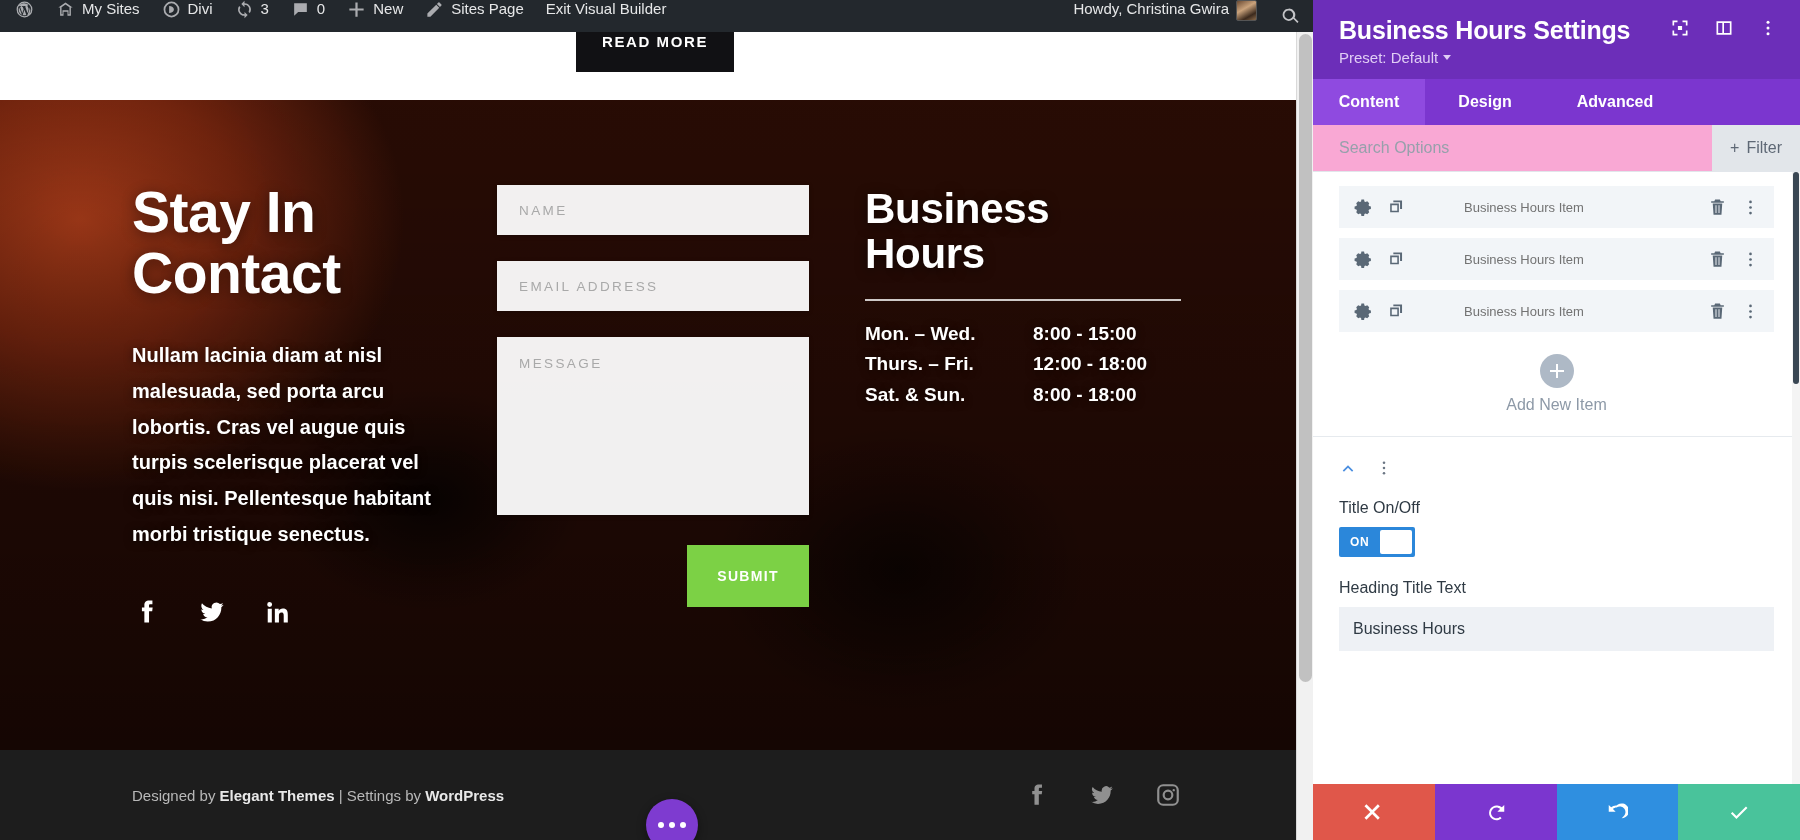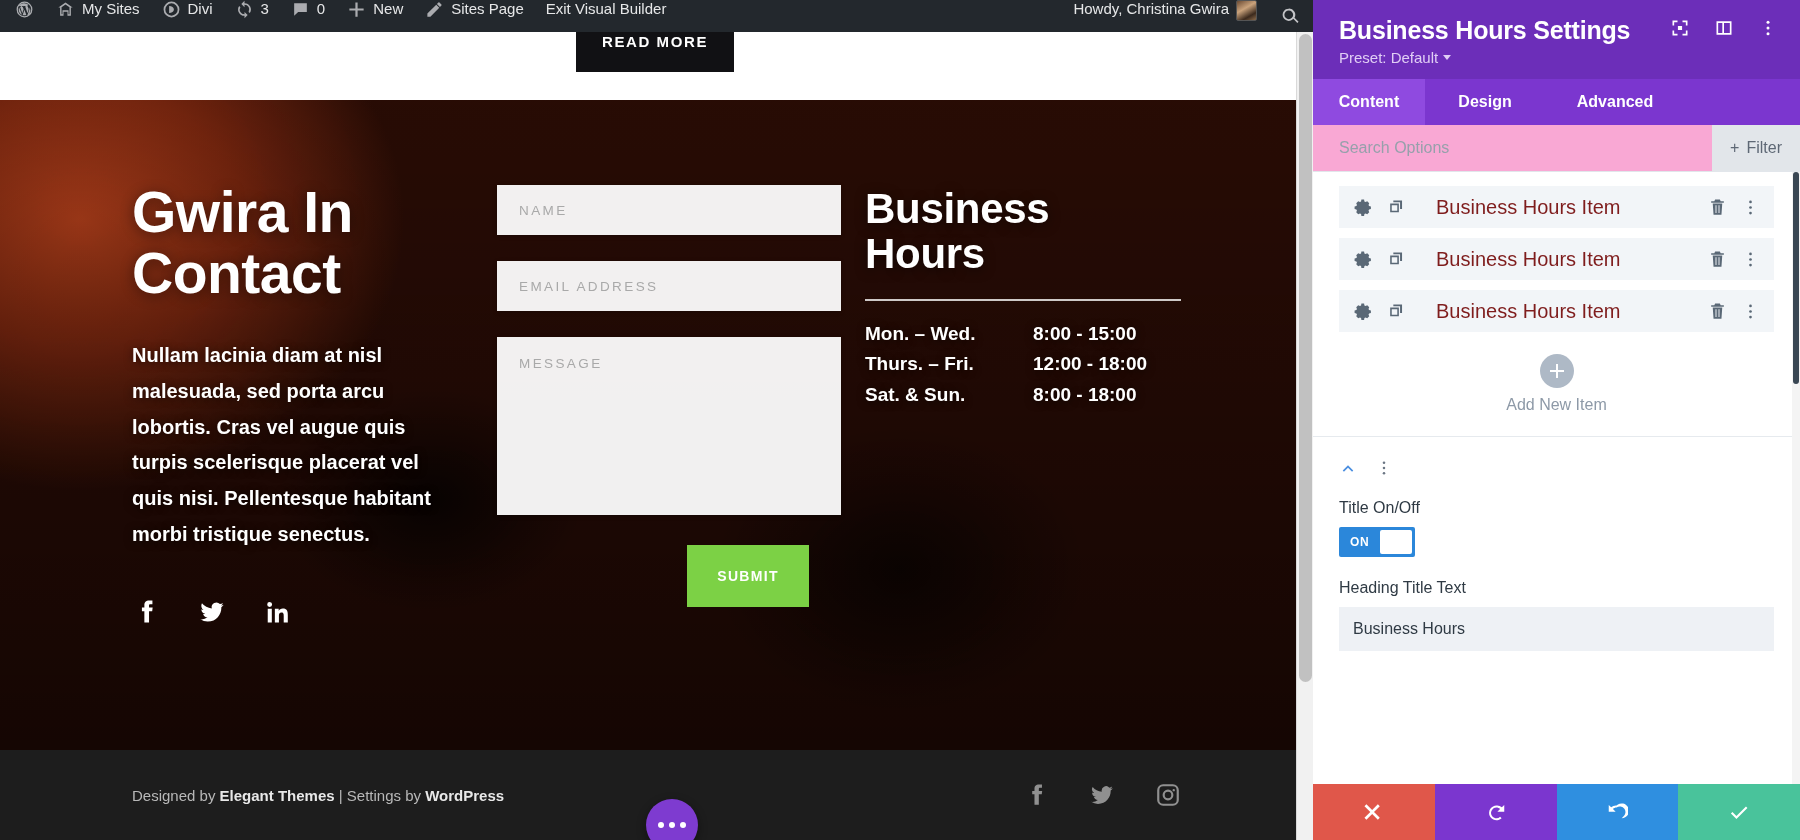--- a/index.html
+++ b/index.html
@@ -109,21 +109,21 @@
     color: #fff; font-size: 20px; line-height: 1.79;
     font-weight: 600; max-width: 310px;
     text-shadow: 0 1px 8px rgba(0,0,0,.6);
   }
   .hero-social { margin-top: 44px; display: flex; gap: 38px; align-items:center; }
   .hero-social .s-ico { width: 28px; height: 30px; cursor: pointer; }
   .hero-social .s-ico svg { width: 100%; height: 100%; fill: #fff; display: block; }
 
   
   .field {
-    width: 344px; background: rgba(255,255,255,.94);
+    width: 312px; background: rgba(255,255,255,.94);
     border: none; outline: none; display: block;
     padding: 0 22px; height: 50px;
     font-family: "Liberation Sans", sans-serif;
     font-size: 13.5px; letter-spacing: 2.4px; color: #be185d;
     margin-bottom: 26px;
     box-shadow: 0 1px 4px rgba(0,0,0,.25);
   }
   .field::placeholder { color: #a9a9a9; letter-spacing: 2.4px; }
   textarea.field {
     height: 178px; padding-top: 18px; resize: none; line-height: 1.4;
@@ -236,21 +236,21 @@
   .item-row {
     display: flex; align-items: center;
     background: #f2f5f8; height: 42px;
     margin-bottom: 10px; padding: 0 14px;
     cursor: pointer;
   }
   .item-row .ic { width: 19px; height: 19px; flex: none; cursor: pointer; }
   .item-row .ic svg { width: 100%; height: 100%; fill: #5a6876; display: block; }
   .item-row .gear { margin-right: 15px; }
   .item-row .label {
-    margin-left: 30px; color: #7f1d1d; font-size: 20px; font-weight: 400;
+    margin-left: 58px; color: #737373; font-size: 13px; font-weight: 400;
   }
   .item-row .right-ics { margin-left: auto; display: flex; gap: 14px; align-items: center; }
 
   .add-new { text-align: center; padding: 12px 0 22px 0; cursor: pointer; }
   .add-circle {
     width: 34px; height: 34px; border-radius: 50%;
     background: #aeb9c6; margin: 0 auto 8px auto;
     display: flex; align-items: center; justify-content: center;
     position: relative;
   }
@@ -400,21 +400,21 @@
 
       <div class="readmore-wrap">
         <div class="readmore-btn">READ MORE</div>
       </div>
 
       <div class="hero">
         <div class="hero-bg"></div>
         <div class="hero-inner">
 
           <div class="col-left">
-            <div class="hero-title">Gwira In Contact</div>
+            <div class="hero-title">Stay In Contact</div>
             <div class="hero-text">Nullam lacinia diam at nisl malesuada, sed porta arcu lobortis. Cras vel augue quis turpis scelerisque placerat vel quis nisi. Pellentesque habitant morbi tristique senectus.</div>
             <div class="hero-social">
               <span class="s-ico">
                 <svg viewBox="0 0 24 24">
                     <path d="M14.6 8.2V6.6c0-.8.2-1.2 1.3-1.2h1.6V2.2h-2.6c-3.2 0-4.3 1.5-4.3 4.1v1.9H8.5v3.2h2.1V21h4V11.4h2.7l.4-3.2h-3.1z"></path>
                   </svg>
               </span>
               <span class="s-ico">
                 <svg viewBox="0 0 24 24">
                     <path d="M22 5.8c-.7.3-1.5.5-2.4.6a4 4 0 001.8-2.2c-.8.5-1.7.8-2.6 1a4.1 4.1 0 00-7 3.7A11.7 11.7 0 013.4 4.6a4.1 4.1 0 001.3 5.5c-.7 0-1.3-.2-1.8-.5a4.1 4.1 0 003.3 4c-.6.2-1.2.2-1.8.1a4.1 4.1 0 003.8 2.9A8.3 8.3 0 012 18.3a11.6 11.6 0 006.3 1.9c7.6 0 11.7-6.3 11.7-11.7v-.6c.8-.6 1.5-1.3 2-2.1z"></path>

